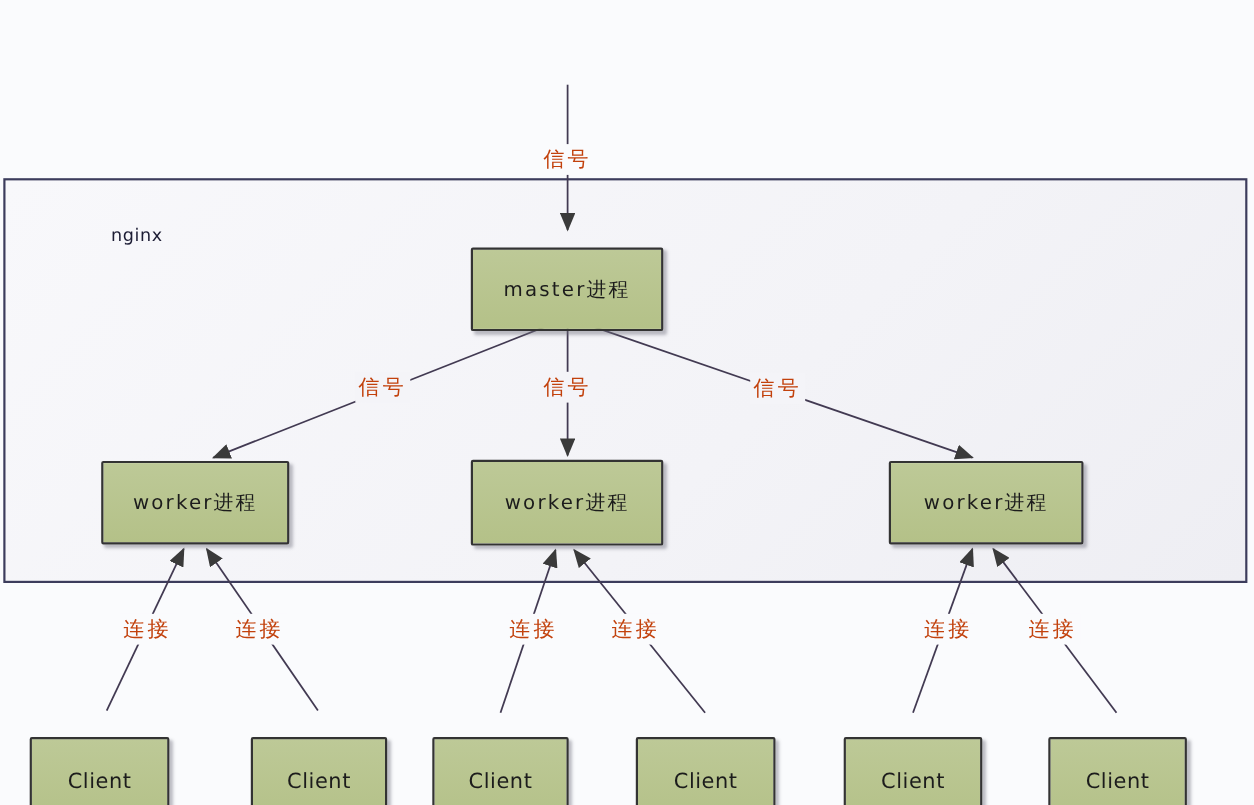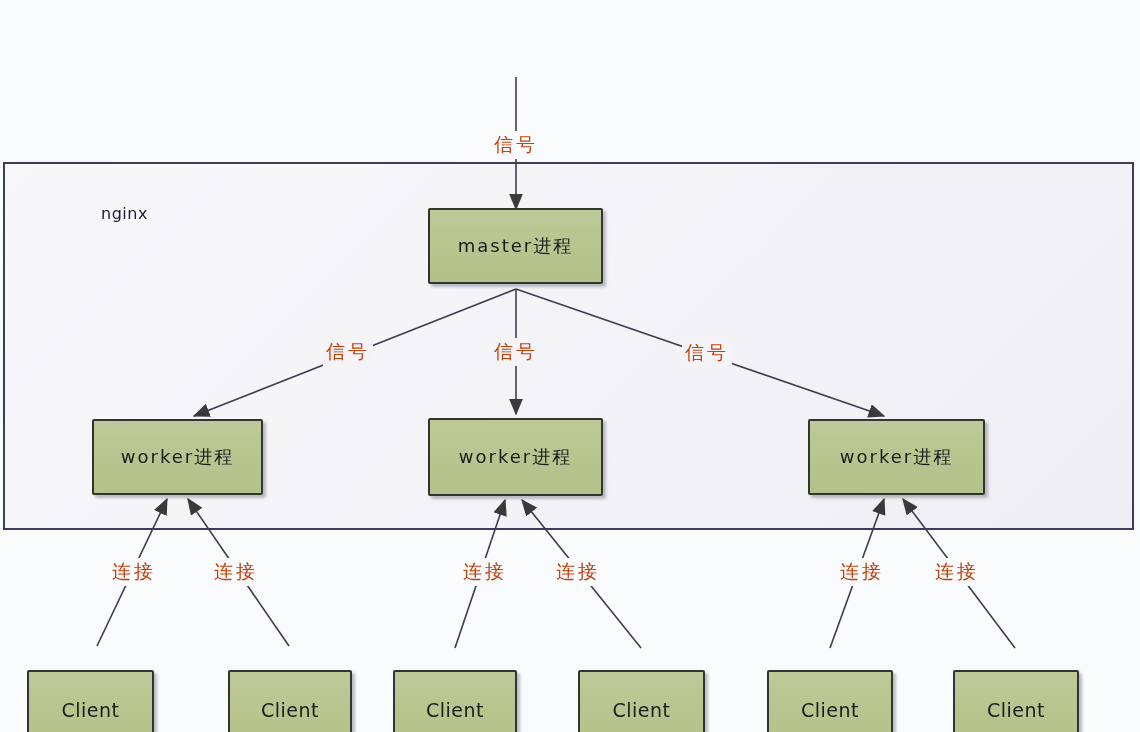--- a/index.html
+++ b/index.html
@@ -95,21 +95,21 @@
     <line x1="516" y1="289" x2="884" y2="416" marker-end="url(#arrow)"></line>
     <line x1="97" y1="646" x2="167" y2="499" marker-end="url(#arrow)"></line>
     <line x1="289" y1="646" x2="188" y2="499" marker-end="url(#arrow)"></line>
     <line x1="455" y1="648" x2="505" y2="500" marker-end="url(#arrow)"></line>
     <line x1="641" y1="648" x2="522" y2="500" marker-end="url(#arrow)"></line>
     <line x1="830" y1="648" x2="884" y2="499" marker-end="url(#arrow)"></line>
     <line x1="1015" y1="648" x2="903" y2="499" marker-end="url(#arrow)"></line>
   </svg>
 
 
-  <div class="node cjk" style="left:428px; top:208px; width:175px; height:76px;">master进程</div>
+  <div class="node cjk" style="left:428px; top:225px; width:175px; height:76px;">master进程</div>
 
   <div class="node cjk" style="left:92px;  top:419px; width:171px; height:76px;">worker进程</div>
   <div class="node cjk" style="left:428px; top:418px; width:175px; height:78px;">worker进程</div>
   <div class="node cjk" style="left:808px; top:419px; width:177px; height:76px;">worker进程</div>
 
   <div class="node client" style="left:27px;  top:646px; width:127px; height:79px;">Client</div>
   <div class="node client" style="left:228px; top:646px; width:124px; height:79px;">Client</div>
   <div class="node client" style="left:393px; top:646px; width:124px; height:79px;">Client</div>
   <div class="node client" style="left:578px; top:646px; width:127px; height:79px;">Client</div>
   <div class="node client" style="left:767px; top:646px; width:126px; height:79px;">Client</div>

